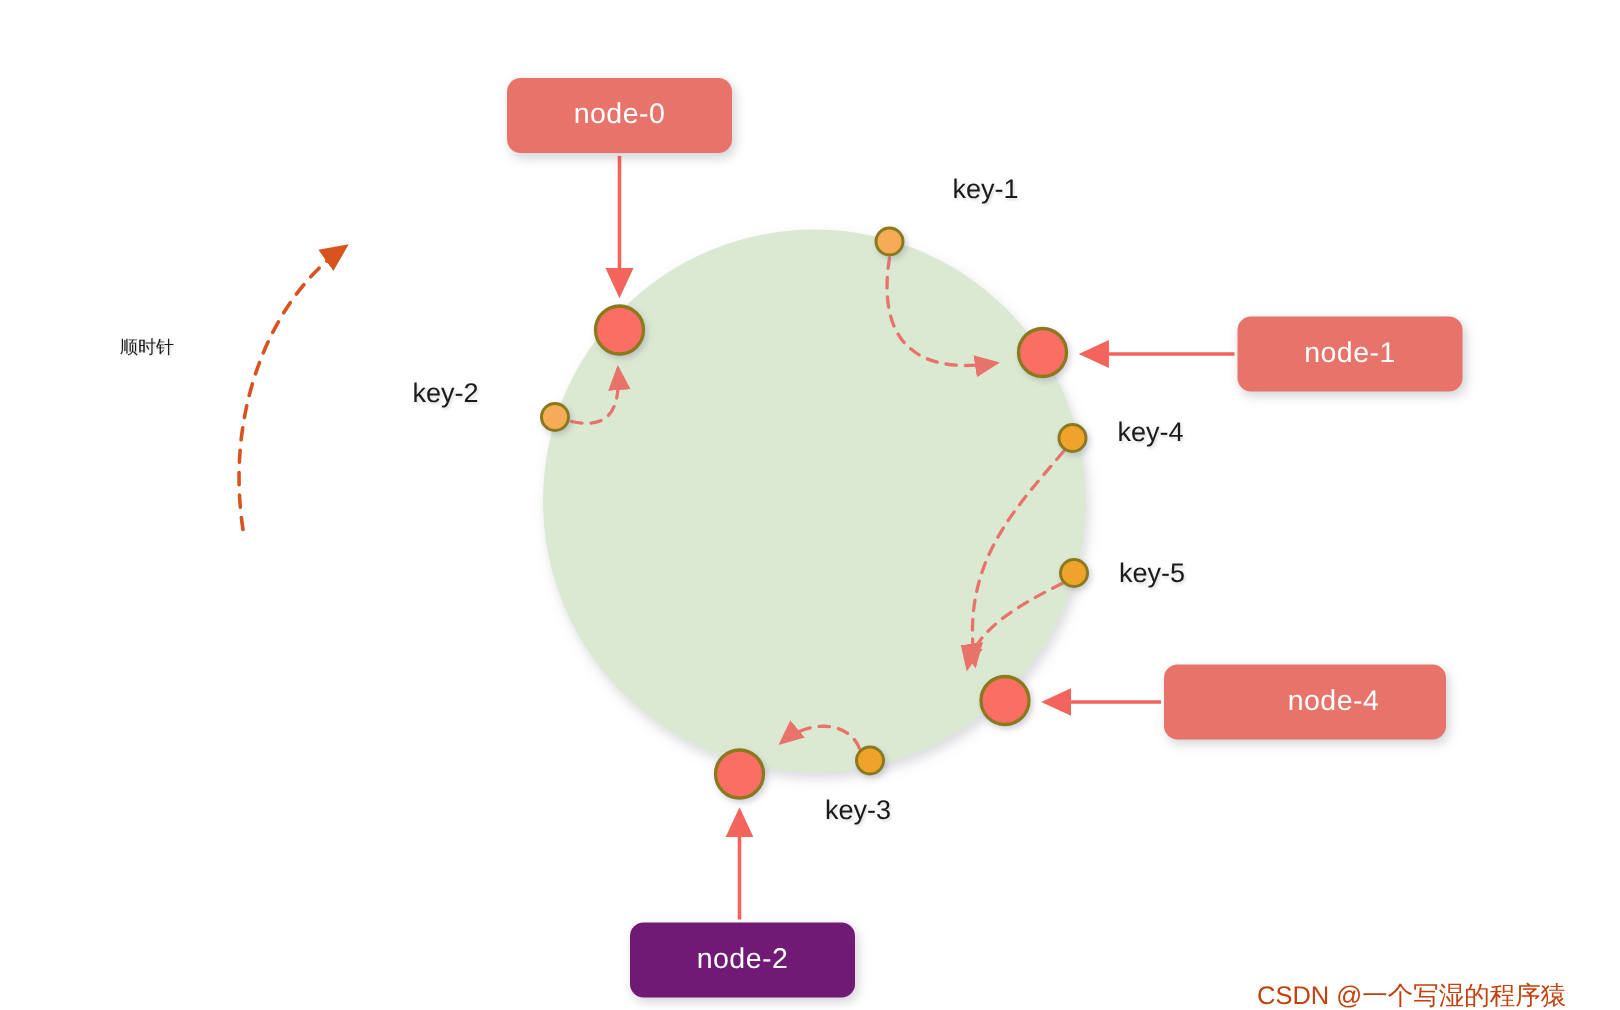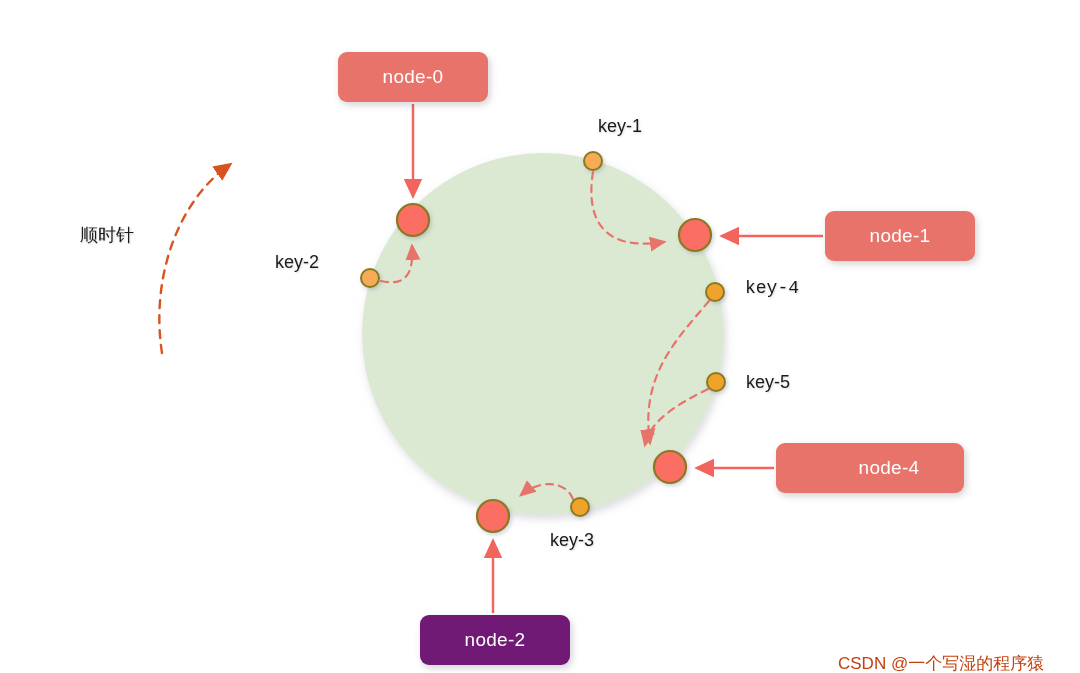--- a/index.html
+++ b/index.html
@@ -27,21 +27,21 @@
   .keylabel{
     position:absolute;
     font-size:18px;
     color:#1b1b1b;
     white-space:nowrap;
     text-shadow:1px 1px 2px rgba(150,150,160,.35);
     user-select:none;
   }
   .dirlabel{
     position:absolute;
-    font-size:18px;
+    font-size:12px;
     color:#1b1b1b;
     white-space:nowrap;
     text-shadow:1px 1px 2px rgba(150,150,160,.35);
     user-select:none;
   }
   .watermark{
     position:absolute;
     font-size:17px;
     color:#c2410c;
     white-space:nowrap;
@@ -112,23 +112,23 @@
   <div class="boxlabel" style="left:825px;top:191px;width:150px;height:50px;background:#e8736a;align-items:center;">
     <span>node-1</span>
   </div>
   <div class="boxlabel" style="left:776px;top:423px;width:150px;height:50px;background:#e8736a;padding-left:38px;">
     <span>node-4</span>
   </div>
   <div class="boxlabel" style="left:420px;top:595px;width:150px;height:50px;background:#701a75;">
     <span>node-2</span>
   </div>
 
-  <div class="keylabel" style="left:598px;top:96px;">key-1</div>
+  <div class="keylabel" style="left:635px;top:96px;">key-1</div>
   <div class="keylabel" style="left:275px;top:232px;">key-2</div>
   <div class="keylabel" style="left:550px;top:510px;text-align:center;">key-3</div>
-  <div class="keylabel" style="left:745px;top:258px;font-family:Liberation Mono, monospace;">key-4</div>
+  <div class="keylabel" style="left:745px;top:258px;">key-4</div>
   <div class="keylabel" style="left:746px;top:352px;">key-5</div>
 
   <div class="dirlabel" style="left:80px;top:203px;">顺时针</div>
 
   <div class="watermark" style="left:838px;top:632px;">CSDN @一个写湿的程序猿</div>
 
 </div>
 
 </body></html>

